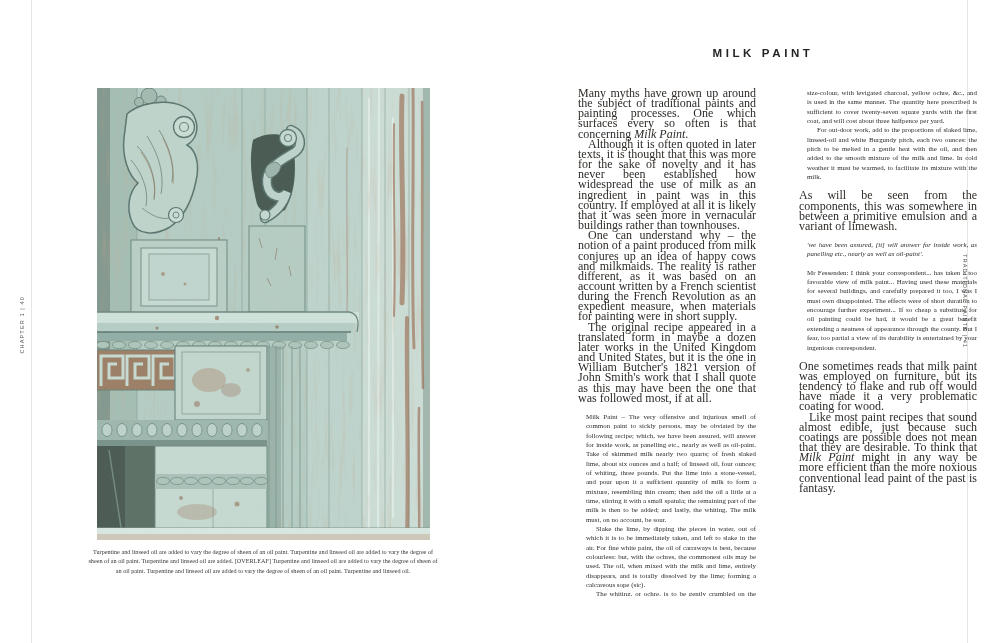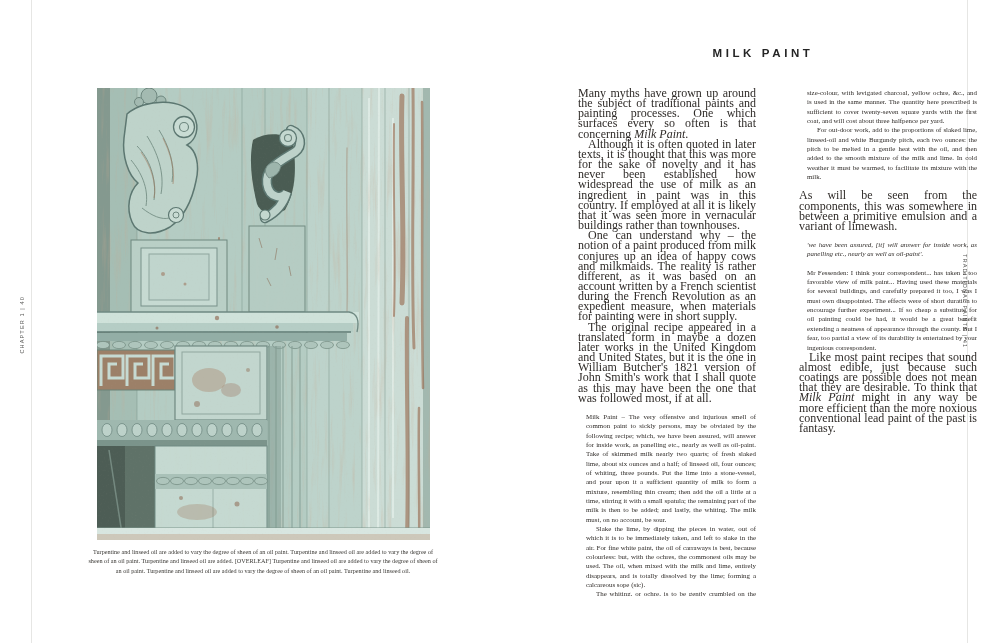--- a/index.html
+++ b/index.html
@@ -262,15 +262,16 @@
       <p class="para s-quote ind">Slake the lime, by dipping the pieces in water, out of which it is to be immediately taken, and left to slake in the air. For fine white paint, the oil of carraways is best, because colourless: but, with the ochres, the commonest oils may be used. The oil, when mixed with the milk and lime, entirely disappears, and is totally dissolved by the lime; forming a calcareous sope (sic).</p>
       <p class="para s-quote ind">The whiting, or ochre, is to be gently crumbled on the surface of the fluid, which it gradually imbibes, and at last sinks: at this period it must be well stirred in.</p>
       <p class="para s-quote ind">This paint may be coloured like distemper, or</p>
     </div>
   <div class="col col-2">
       <p class="para s-quote">size-colour, with levigated charcoal, yellow ochre, &amp;c., and is used in the same manner. The quantity here prescribed is sufficient to cover twenty-seven square yards with the first coat, and will cost about three halfpence per yard.</p>
       <p class="para s-quote ind">For out-door work, add to the proportions of slaked lime, linseed-oil and white Burgundy pitch, each two ounces: the pitch to be melted in a gentle heat with the oil, and then added to the smooth mixture of the milk and lime. In cold weather it must be warmed, to facilitate its mixture with the milk.</p>
       <p class="para s-body gap">As will be seen from the components, this was somewhere in between a primitive emulsion and a variant of limewash.</p>
       <p class="para s-quote-italic gap">'we have been assured, [it] will answer for inside work, as panelling etc., nearly as well as oil-paint'.</p>
       <p class="para s-quote gap">Mr Fessenden: I think your correspondent... has taken a too favorable view of milk paint... Having used these materials for several buildings, and carefully prepared it too, I was I must own disappointed. The effects were of short duration to encourage further experiment... If so cheap a substitute for oil painting could be had, it would be a great benefit extending a neatness of appearance through the county. But I fear, too partial a view of its durability is entertained by your ingenious correspondent.</p>
+      <p class="para s-body gap">One sometimes reads that milk paint was employed on furniture, but its tendency to flake and rub off would have made it a very problematic coating for wood.</p>
       <p class="para s-body ind">Like most paint recipes that sound almost edible, just because such coatings are possible does not mean that they are desirable. To think that <em>Milk Paint</em> might in any way be more efficient than the more noxious conventional lead paint of the past is fantasy.</p>
     </div>
 </section>
 
 </body></html>

